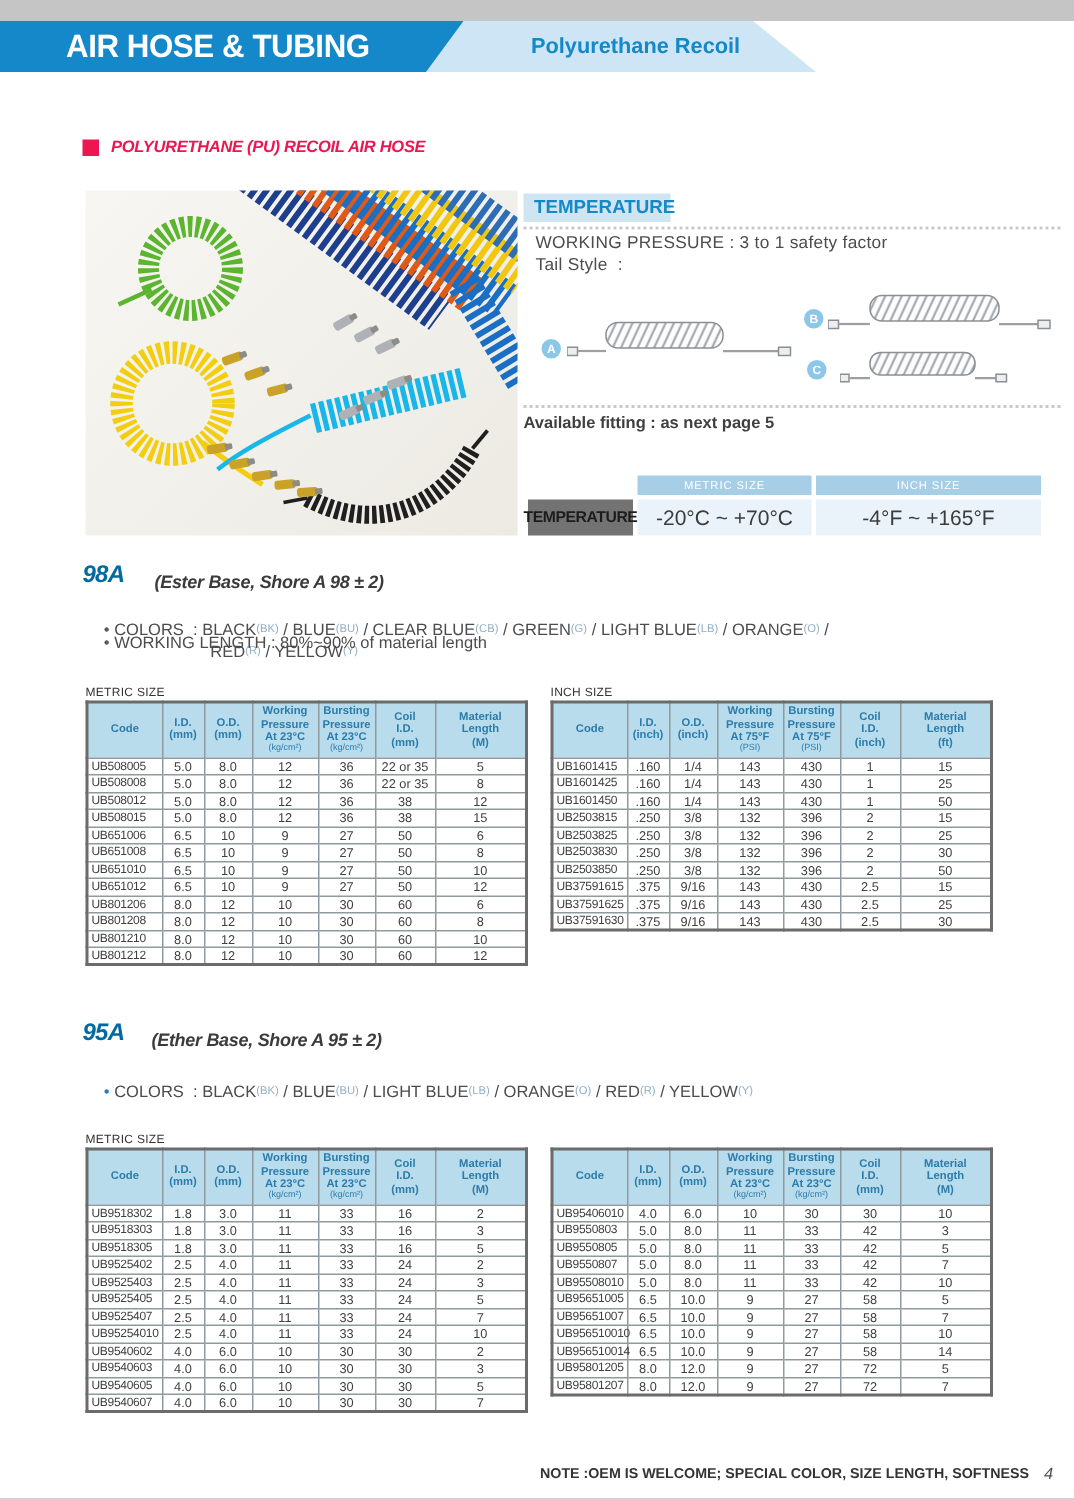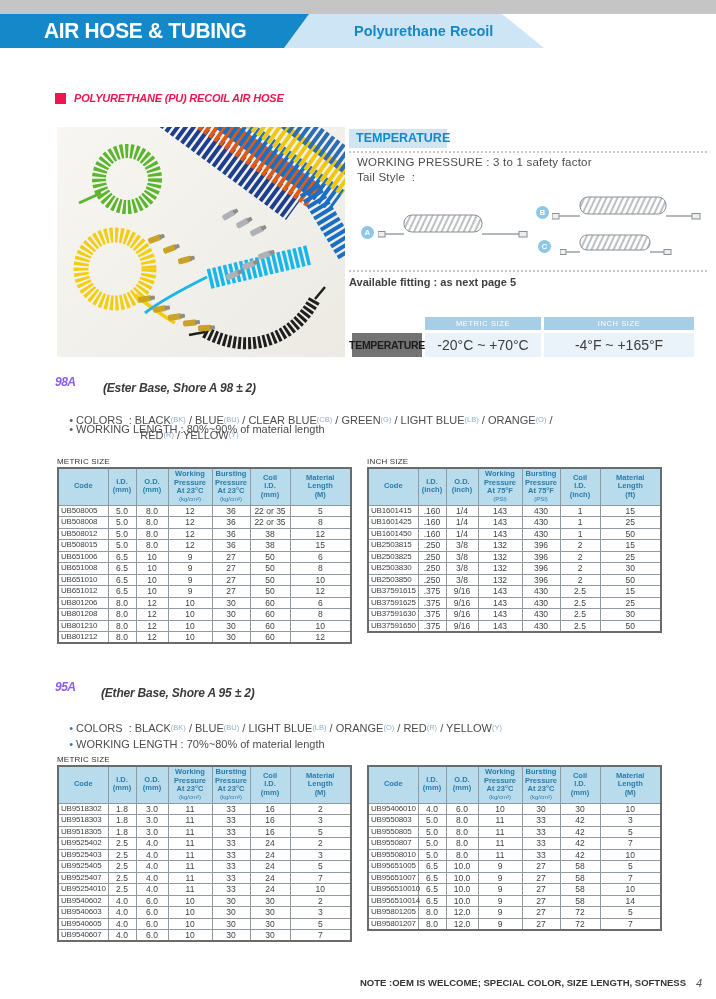--- a/index.html
+++ b/index.html
@@ -42,21 +42,21 @@
   .temp { position:absolute; left:352px; top:317px; display:grid;
           grid-template-columns:70px 116px 150px; grid-template-rows:13px 24px; gap:3px; }
   .tth { background:#a6cee6; color:#fff; font-size:7.5px; letter-spacing:0.6px;
          display:flex; align-items:center; justify-content:center; }
   .tlabel { background:#737373; color:#1c1c1c; font-weight:bold; font-size:10.5px; letter-spacing:-0.3px;
             display:flex; align-items:center; justify-content:center; }
   .tval { background:#eaf3fa; color:#3c3c3c; font-size:14px;
           display:flex; align-items:center; justify-content:center; }
 
   
-  .badge { position:absolute; font-size:12px; font-weight:bold; font-style:italic; color:#8b5cf6; letter-spacing:-0.5px; }
+  .badge { position:absolute; font-size:16px; font-weight:bold; font-style:italic; color:#0369a1; letter-spacing:-0.5px; }
   .bsub  { position:absolute; font-size:12px; font-weight:bold; font-style:italic; color:#3b3b3b; letter-spacing:-0.2px; }
   .bline { position:absolute; font-size:11px; color:#4c4c4c; white-space:pre; }
   .bullet98 { color:#5a5a5a; margin-right:3px; }
   .bullet95 { color:#2f7bb5; margin-right:3px; }
   .ccode { font-size:7.5px; color:#93aec3; vertical-align:2px; }
   .size-label { position:absolute; font-size:8px; color:#333; letter-spacing:0.2px; }
 
   
   .tmount { position:absolute; }
   table.spec { border-collapse:collapse; table-layout:fixed; width:293px; background:#fff; border:2px solid #6b6b6b; }
@@ -498,40 +498,28 @@
           </tr>
           <tr>
             <td class="c0">UB37591630</td>
             <td>.375</td>
             <td>9/16</td>
             <td>143</td>
             <td>430</td>
             <td>2.5</td>
             <td>30</td>
           </tr>
-          <tr>
-            <td class="c0">UB37591650</td>
-            <td>.375</td>
-            <td>9/16</td>
-            <td>143</td>
-            <td>430</td>
-            <td>2.5</td>
-            <td>50</td>
-          </tr>
         </tbody>
       </table>
     </div>
 
   <div class="badge" style="left:55px;top:680px">95A</div>
   <div class="bsub" style="left:101px;top:686px">(Ether Base, Shore A 95 ± 2)</div>
   <div class="bline" style="left:57px;top:710px">
     <span class="bullet95">•</span><span>COLORS  : </span><span><span>BLACK</span><span class="ccode">(BK)</span> / <span>BLUE</span><span class="ccode">(BU)</span> / <span>LIGHT BLUE</span><span class="ccode">(LB)</span> / <span>ORANGE</span><span class="ccode">(O)</span> / <span>RED</span><span class="ccode">(R)</span> / <span>YELLOW</span><span class="ccode">(Y)</span></span>
-  </div>
-  <div class="bline" style="left:57px;top:726px">
-    <span class="bullet95">•</span><span>WORKING LENGTH : 70%~80% of material length</span>
   </div>
 
   <div class="size-label" style="left:57px;top:755px">METRIC SIZE</div>
   <div class="tmount" style="left:57px;top:765px">
       <table class="spec">
         <colgroup>
           <col style="width: 50px;">
           <col style="width: 28px;">
           <col style="width: 32px;">
           <col style="width: 44px;">

